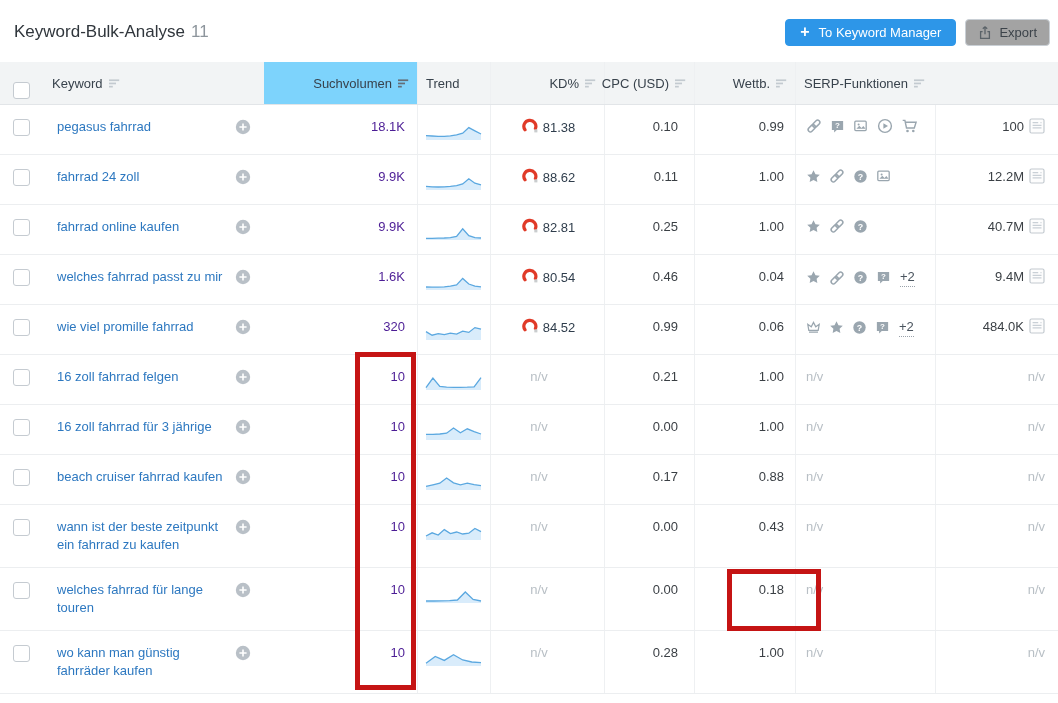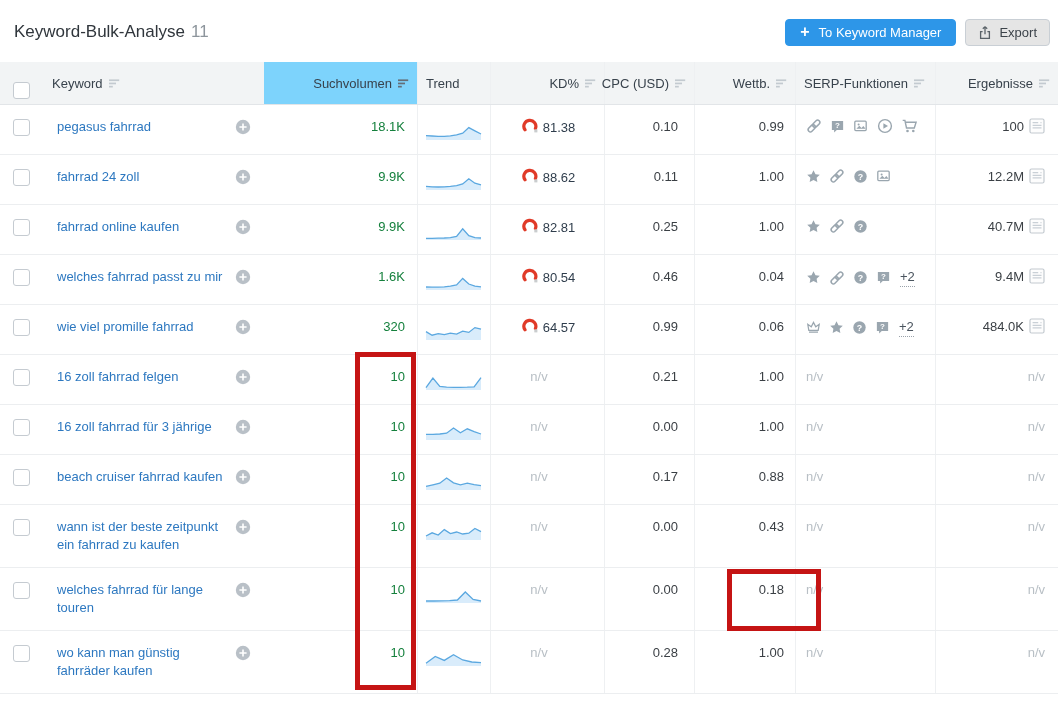--- a/index.html
+++ b/index.html
@@ -9,21 +9,21 @@
   
   .topbar{height:62px;box-sizing:border-box;display:flex;align-items:center;
           justify-content:space-between;padding:2px 8px 0 14px;}
   .page-title{font-size:17px;color:#30363c;}
   .page-title .count{color:#8d959c;margin-left:6px;}
   .actions{display:flex;align-items:center;}
   .btn{display:inline-flex;align-items:center;height:27px;border-radius:4px;
        font-size:13px;cursor:pointer;box-sizing:border-box;font-family:inherit;}
   .btn-primary{background:#2d96e8;border:1px solid #2d96e8;color:#fff;padding:0 14px;gap:9px;}
   .btn-primary .plus-glyph{font-size:16px;font-weight:bold;line-height:1;}
-  .btn-secondary{background:#e5e5e5;border:1px solid #c9cfd5;color:#3c434a;padding:0 12px;gap:7px;margin-left:9px;}
+  .btn-secondary{background:#a3a3a3;border:1px solid #c9cfd5;color:#3c434a;padding:0 12px;gap:7px;margin-left:9px;}
 
   
   .tbl{width:1058px;}
   .thead,.trow{display:grid;grid-template-columns:44px 220px 153px 73px 114px 90px 101px 140px 123px;}
   .thead{background:#f2f4f5;height:42px;border-bottom:1px solid #e2e5e8;}
   .th{display:flex;align-items:center;font-size:13px;color:#38424c;
       padding:0 8px;box-sizing:border-box;white-space:nowrap;}
   .th.al-r{justify-content:flex-end;}
   .th.sorted-col{background:#7dd3fc;}
   .th .sort{margin-left:6px;flex:0 0 auto;}
@@ -31,21 +31,21 @@
 
   .trow{border-bottom:1px solid #eceef0;min-height:46px;}
   .td{padding:13px 8px;box-sizing:border-box;font-size:13px;line-height:18px;}
   .vb{border-left:1px solid #eef0f2;}
   .c-check{padding-left:13px;padding-top:14px;}
   .checkbox{width:15px;height:15px;border:1px solid #c5cbd1;border-radius:3px;
             display:inline-block;background:#fff;cursor:pointer;}
   .c-keyword{position:relative;padding-left:13px;padding-right:36px;}
   .kw{color:#2d78c0;text-decoration:none;display:inline-block;max-width:186px;cursor:pointer;}
   .addbtn{position:absolute;right:13px;top:14px;cursor:pointer;line-height:0;}
-  .c-volume{text-align:right;padding-right:12px;color:#15803d;}
+  .c-volume{text-align:right;padding-right:12px;color:#4c1d95;}
   .c-trend{padding:10px 4px 0 7px;line-height:0;}
   .c-kd{text-align:center;padding-right:6px;color:#2f3d4c;white-space:nowrap;}
   .c-kd .gauge{vertical-align:-2px;margin-right:4px;}
   .c-cpc{text-align:right;padding-right:16px;color:#3a3f44;}
   .c-comp{text-align:right;padding-right:11px;color:#3a3f44;}
   .c-serp{padding-left:10px;}
   .serp-wrap{display:flex;align-items:center;gap:8px;}
   .more-link{color:#4a545e;text-decoration:none;border-bottom:1px dotted #9aa2aa;
              margin-left:1px;cursor:pointer;}
   .c-results{text-align:right;padding-right:13px;white-space:nowrap;color:#3a3f44;}
@@ -143,30 +143,20 @@
         <div class="th vb">
           <span>SERP-Funktionen</span>
           <svg class="sort" width="11" height="11" viewBox="0 0 11 11">
             <g fill="#c3cad0">
               <rect x="0" y="1.4" width="10.2" height="1.7"></rect>
               <rect x="0" y="4.6" width="7" height="1.7"></rect>
               <rect x="0" y="7.8" width="3.8" height="1.7"></rect>
             </g>
           </svg>
         </div>
-        <div class="th al-r vb">
-          <span>Ergebnisse</span>
-          <svg class="sort" width="11" height="11" viewBox="0 0 11 11">
-            <g fill="#c3cad0">
-              <rect x="0" y="1.4" width="10.2" height="1.7"></rect>
-              <rect x="0" y="4.6" width="7" height="1.7"></rect>
-              <rect x="0" y="7.8" width="3.8" height="1.7"></rect>
-            </g>
-          </svg>
-        </div>
       </div>
     <div id="tbody">
         <div class="trow">
           <div class="td c-check"><span class="checkbox"></span></div>
           <div class="td c-keyword"><a class="kw">pegasus fahrrad</a><span class="addbtn"><svg width="16" height="16" viewBox="0 0 16 16">
                 <circle cx="8" cy="8" r="7.2" fill="#b9c0c7"></circle>
                 <path d="M8 4.4v7.2M4.4 8h7.2" stroke="#fff" stroke-width="1.6"></path>
               </svg></span></div>
           <div class="td c-volume">18.1K</div>
           <div class="td c-trend vb"><svg width="58" height="26">
@@ -346,21 +336,21 @@
                 <path d="M8 4.4v7.2M4.4 8h7.2" stroke="#fff" stroke-width="1.6"></path>
               </svg></span></div>
           <div class="td c-volume">320</div>
           <div class="td c-trend vb"><svg width="58" height="26">
               <path d="M1.0,25 L1.0,16.6 L7.1,20.2 L13.2,18.6 L19.3,19.6 L25.4,18.2 L31.6,19.2 L37.7,16.2 L43.8,17.4 L49.9,12.6 L56.0,14.2 L56.0,25 Z" fill="#d9ecfb"></path>
               <polyline points="1.0,16.6 7.1,20.2 13.2,18.6 19.3,19.6 25.4,18.2 31.6,19.2 37.7,16.2 43.8,17.4 49.9,12.6 56.0,14.2" fill="none" stroke="#5ba8e0" stroke-width="1.3"></polyline>
             </svg></div>
           <div class="td c-kd vb"><span><svg class="gauge" width="17" height="16" viewBox="0 0 17 16">
                 <path d="M3 11.8 A6 6 0 1 1 13.4 10.6" fill="none" stroke="#e03a28" stroke-width="3.2" stroke-linecap="round"></path>
                 <rect x="12.3" y="11.3" width="3.1" height="3.1" fill="#c9ccce"></rect>
-              </svg></span><span>64.57</span></div>
+              </svg></span><span>84.52</span></div>
           <div class="td c-cpc vb">0.99</div>
           <div class="td c-comp vb">0.06</div>
           <div class="td c-serp vb">
             <span class="serp-wrap">
               <span style="line-height:0;"><svg width="15" height="15" viewBox="0 0 16 16">
                   <path d="M3.2 13h9.6M3 11 1.9 4.6l3.7 2.7L8 2.6l2.4 4.7 3.7-2.7L13 11z" fill="none" stroke="#9aa6af" stroke-width="1.3"></path>
                 </svg></span>
               <span style="line-height:0;"><svg width="15" height="15" viewBox="0 0 16 16">
                   <path d="M8 1.3l2.1 4.2 4.6.6-3.4 3.2.8 4.6L8 11.7l-4.1 2.2.8-4.6L1.3 6.1l4.6-.6z" fill="#9aa6af"></path>
                 </svg></span>

